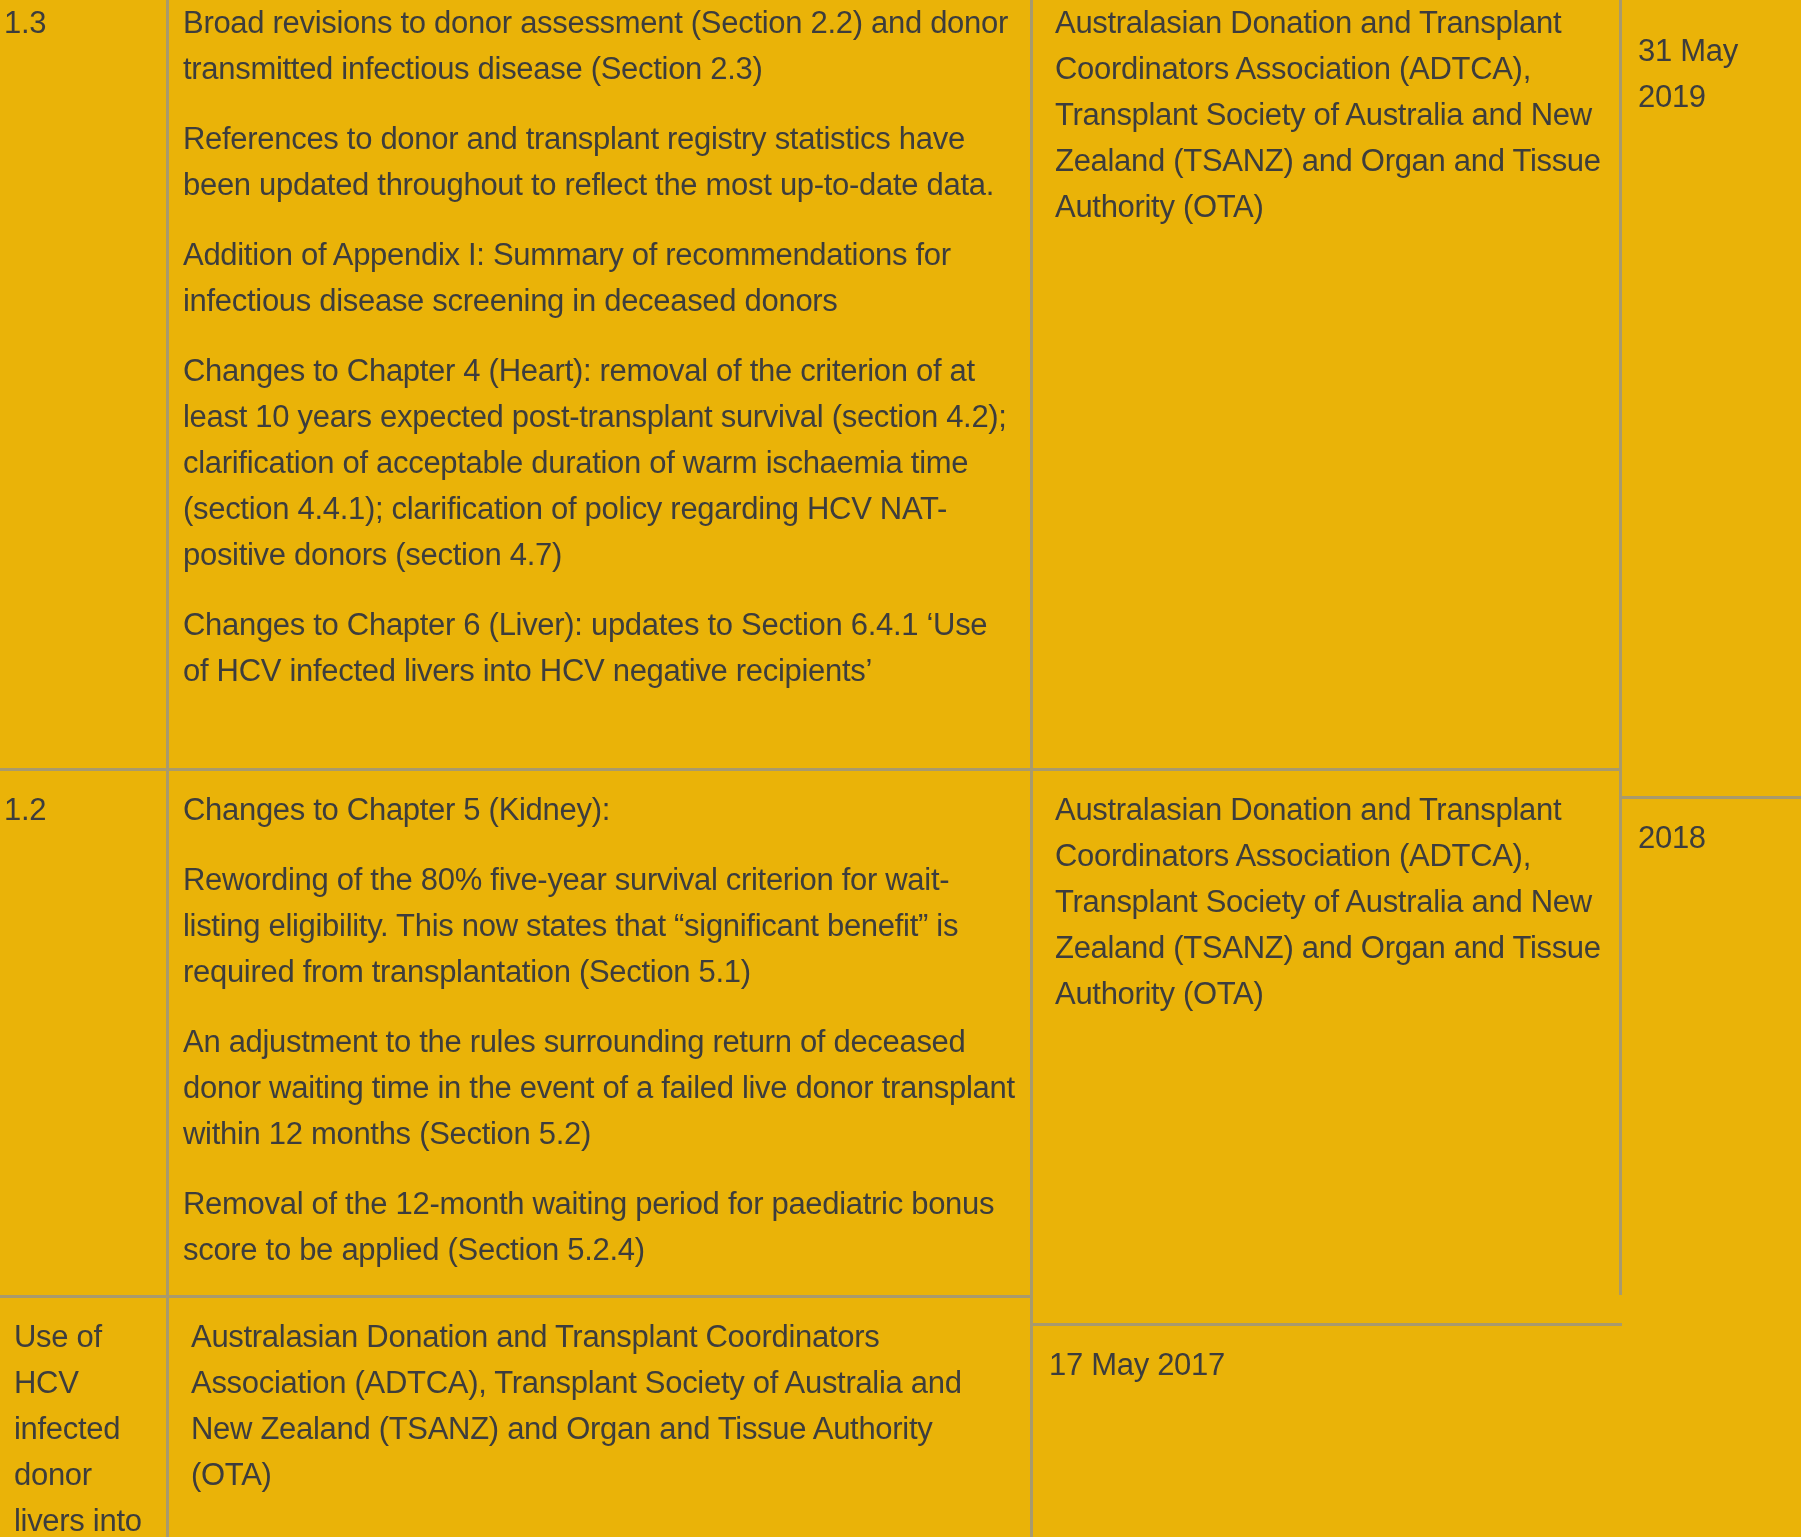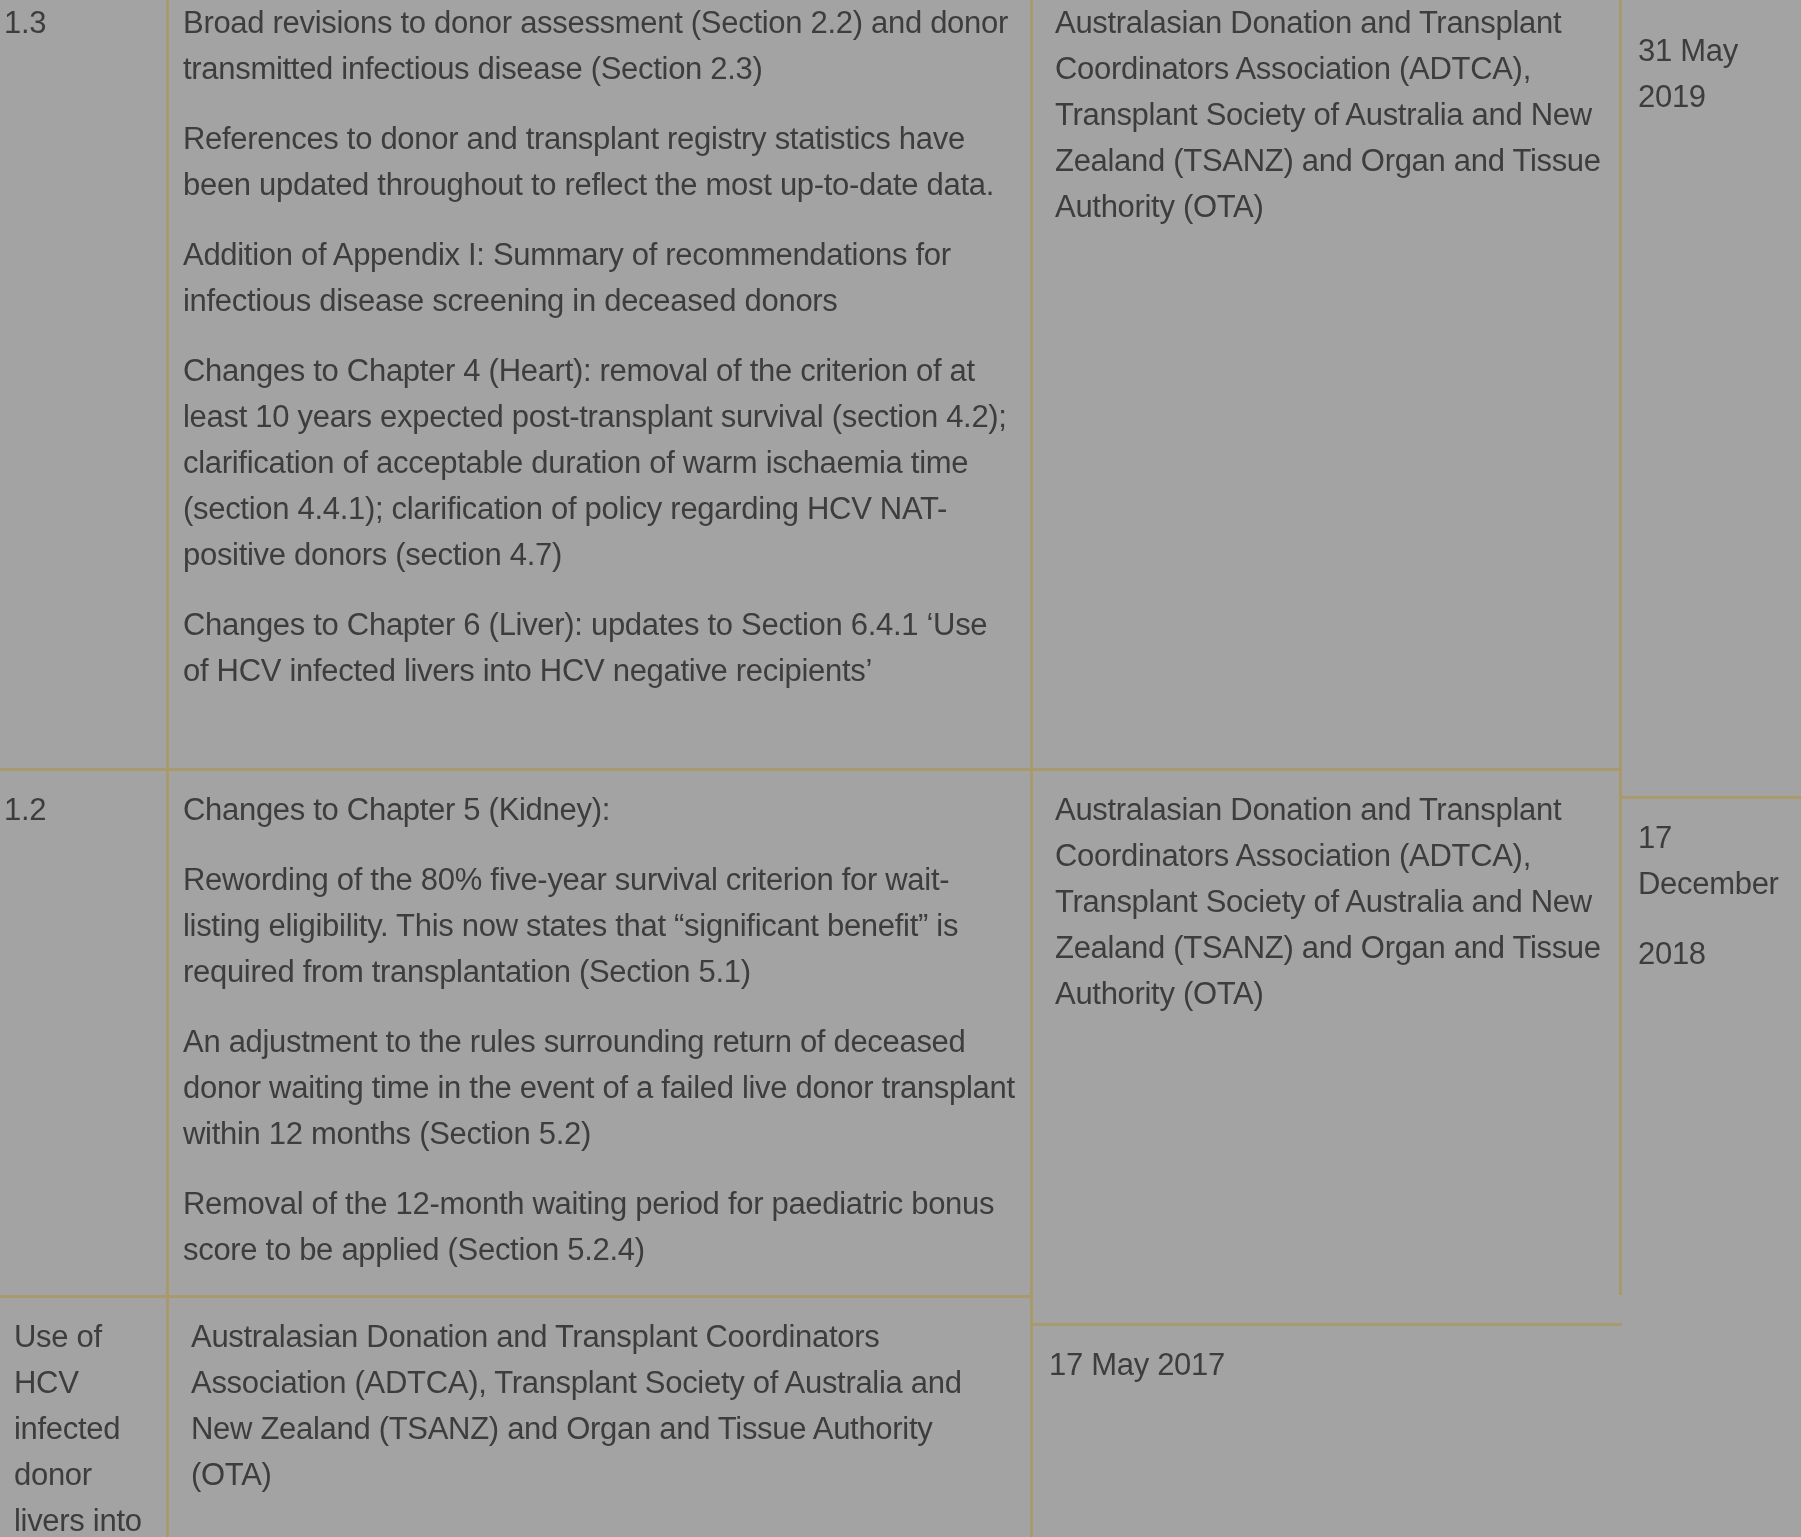--- a/index.html
+++ b/index.html
@@ -1,21 +1,21 @@
 <!DOCTYPE html>
 <html><head>
 <meta charset="utf-8">
 <style>
   :root{
     --border:#a89a6d;
     --text:#3d3d3d;
   }
   html,body{margin:0;padding:0;background:#ffffff;}
   .page{
-    width:1801px;height:1537px;overflow:hidden;position:relative;background:#a3a3a3;
+    width:1801px;height:1537px;overflow:hidden;position:relative;background:#eab308;
     font-family:"Liberation Sans","DejaVu Sans",sans-serif;
     color:var(--text);
     font-size:31px;line-height:46px;letter-spacing:-0.3px;
   }
   .revision-table{
     display:grid;
     grid-template-columns:169px 864px 589px 179px;
     grid-template-rows:768px 527px 242px;
     width:1801px;
   }
@@ -62,21 +62,20 @@
     <div class="cell b-right b-top col-changes">
       <p>Changes to Chapter 5 (Kidney):</p>
       <p>Rewording of the 80% five-year survival criterion for wait-listing eligibility. This now states that “significant benefit” is required from transplantation (Section 5.1)</p>
       <p>An adjustment to the rules surrounding return of deceased donor waiting time in the event of a failed live donor transplant within 12 months (Section 5.2)</p>
       <p>Removal of the 12-month waiting period for paediatric bonus score to be applied (Section 5.2.4)</p>
     </div>
     <div class="cell b-right b-top col-org">
       <p>Australasian Donation and Transplant Coordinators Association (ADTCA), Transplant Society of Australia and New Zealand (TSANZ) and Organ and Tissue Authority (OTA)</p>
     </div>
     <div class="cell b-top col-date">
-      <p>17 December</p>
       <p>2018</p>
     </div>
 
     <div class="cell b-right b-top col-changes">
       <p>Use of HCV infected donor livers into HCV negative recipients’ has been added under section 6.4 on page 64. Minor consequential amendments to Recipient Eligibility in Section 1 and Organ Donor Eligibility in Section 2 have also been made</p>
     </div>
     <div class="cell b-right b-top col-org">
       <p>Australasian Donation and Transplant Coordinators Association (ADTCA), Transplant Society of Australia and New Zealand (TSANZ) and Organ and Tissue Authority (OTA)</p>
     </div>
     <div class="cell b-top col-date">

